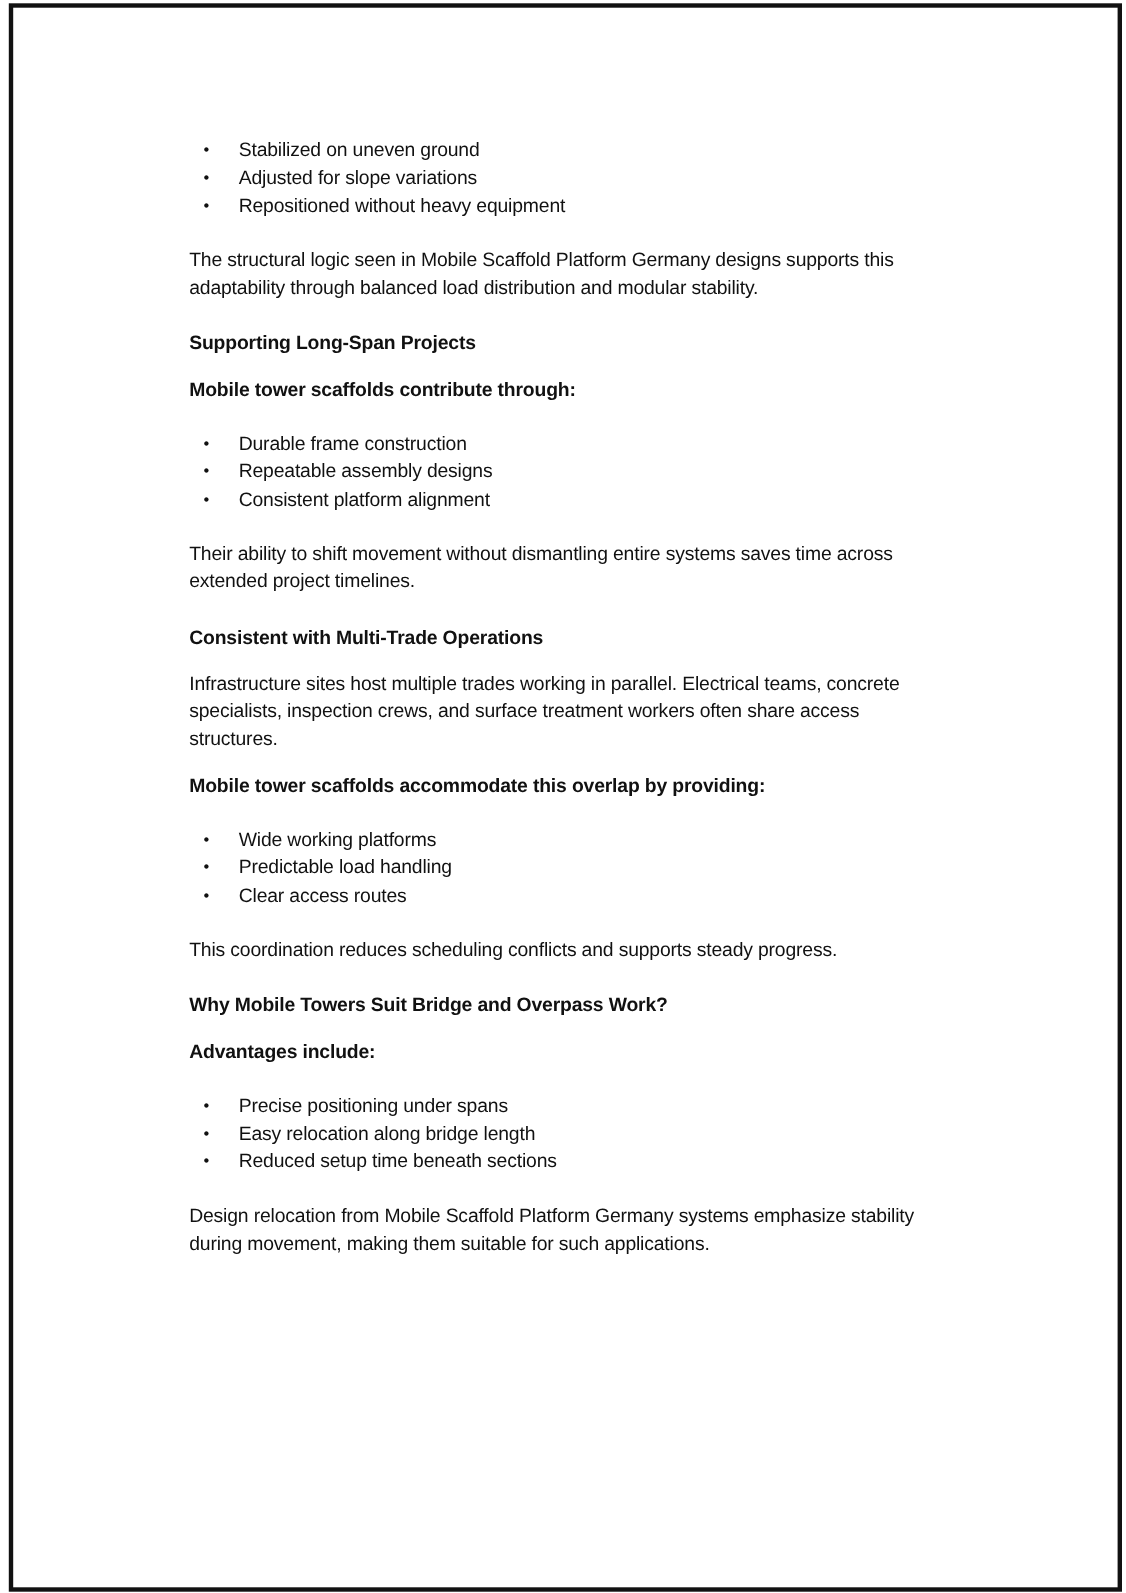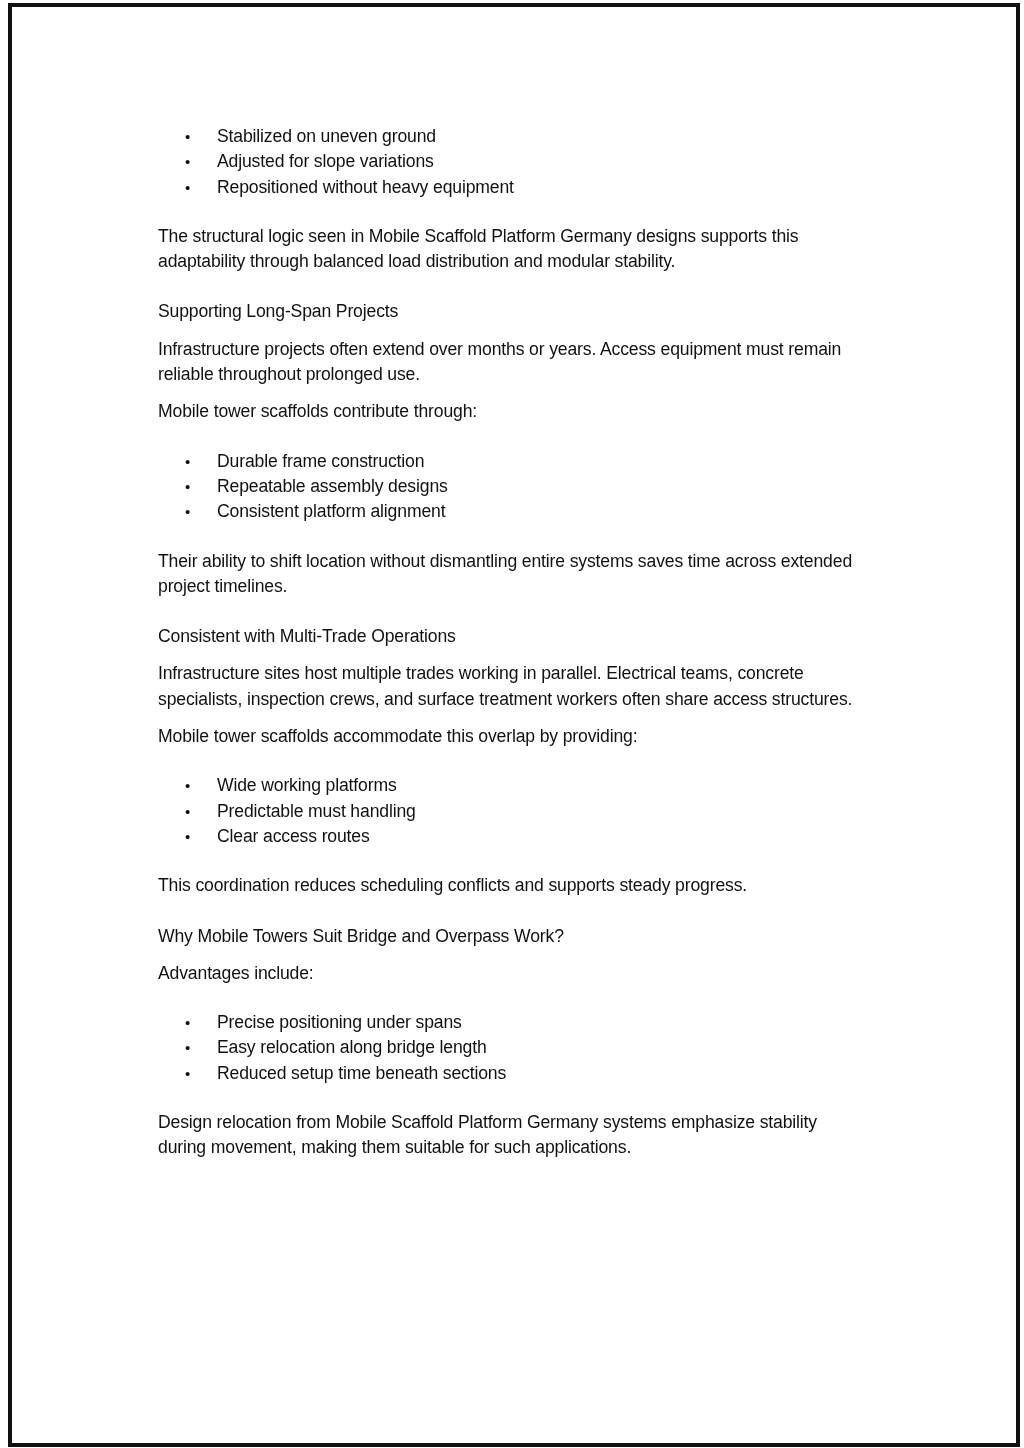--- a/index.html
+++ b/index.html
@@ -27,40 +27,40 @@
     .content {
       position: absolute;
       left: 155px;
       top: 124px;
       width: 715px;
       font-size: 17.6px;
       line-height: 25.3px;
       letter-spacing: -0.15px;
     }
     .content p {
-      margin: 3px;
+      margin: 17px;
     }
     ul.bullets {
       list-style: none;
       margin: 0;
       padding: 0;
     }
     ul.bullets li {
       position: relative;
       padding-left: 62px;
       height: 25.3px;
     }
     ul.bullets li .bullet {
       position: absolute;
       left: 30px;
       top: 0;
       font-size: 15px;
     }
     .h {
-      font-weight: normal;
+      font-weight: bold;
     }
     .gap-list-after { margin-top: 24px !important; }
     .gap-heading { margin-top: 25px !important; }
     .gap-small { margin-top: 12px !important; }
     .gap-list-before { margin-top: 24px !important; }
   </style>
 </head>
 <body>
 
 <div class="page-frame"></div>
@@ -69,35 +69,34 @@
 
   <ul class="bullets">
     <li><span class="bullet">•</span><span>Stabilized on uneven ground</span></li>
     <li><span class="bullet">•</span><span>Adjusted for slope variations</span></li>
     <li><span class="bullet">•</span><span>Repositioned without heavy equipment</span></li>
   </ul>
 
   <p class="gap-list-after">The structural logic seen in Mobile Scaffold Platform Germany designs supports this adaptability through balanced load distribution and modular stability.</p>
 
   <p class="h gap-heading">Supporting Long-Span Projects</p>
-  <p class="gap-small">Infrastructure projects often extend over months or years. Access equipment must remain reliable throughout prolonged use.</p>
   <p class="h gap-small">Mobile tower scaffolds contribute through:</p>
   <ul class="bullets gap-list-before">
     <li><span class="bullet">•</span><span>Durable frame construction</span></li>
     <li><span class="bullet">•</span><span>Repeatable assembly designs</span></li>
     <li><span class="bullet">•</span><span>Consistent platform alignment</span></li>
   </ul>
-  <p class="gap-list-after">Their ability to shift location without dismantling entire systems saves time across extended project timelines.</p>
+  <p class="gap-list-after">Their ability to shift movement without dismantling entire systems saves time across extended project timelines.</p>
 
   <p class="h gap-heading">Consistent with Multi-Trade Operations</p>
   <p class="gap-small">Infrastructure sites host multiple trades working in parallel. Electrical teams, concrete specialists, inspection crews, and surface treatment workers often share access structures.</p>
   <p class="h gap-small">Mobile tower scaffolds accommodate this overlap by providing:</p>
   <ul class="bullets gap-list-before">
     <li><span class="bullet">•</span><span>Wide working platforms</span></li>
-    <li><span class="bullet">•</span><span>Predictable must handling</span></li>
+    <li><span class="bullet">•</span><span>Predictable load handling</span></li>
     <li><span class="bullet">•</span><span>Clear access routes</span></li>
   </ul>
   <p class="gap-list-after">This coordination reduces scheduling conflicts and supports steady progress.</p>
 
   <p class="h gap-heading">Why Mobile Towers Suit Bridge and Overpass Work?</p>
   <p class="h gap-small">Advantages include:</p>
   <ul class="bullets gap-list-before">
     <li><span class="bullet">•</span><span>Precise positioning under spans</span></li>
     <li><span class="bullet">•</span><span>Easy relocation along bridge length</span></li>
     <li><span class="bullet">•</span><span>Reduced setup time beneath sections</span></li>

